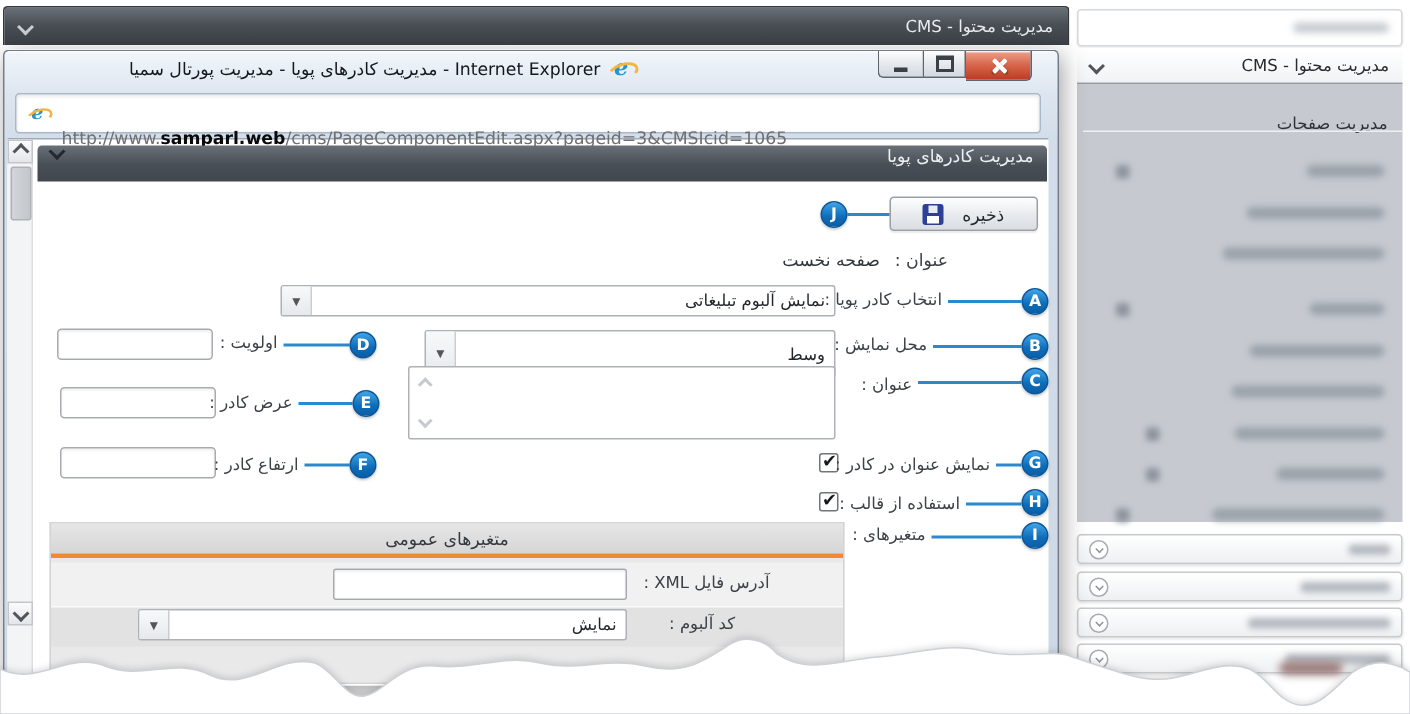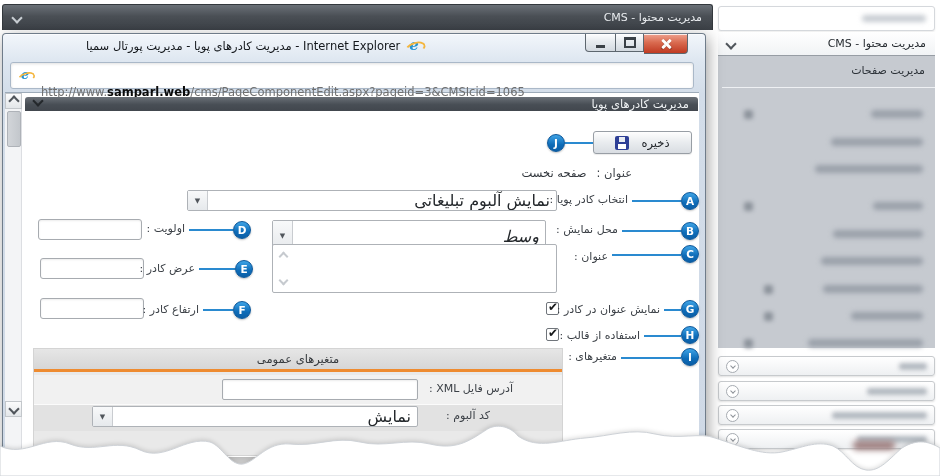--- a/index.html
+++ b/index.html
@@ -23,21 +23,21 @@
   .bg-topbar-title{margin-left:auto;direction:rtl;}
 
   
   .sb-search{left:718px;top:6px;width:215px;height:23px;background:#fff;border:1px solid #d5d8dc;border-radius:3px;
     box-shadow:0 1px 2px rgba(0,0,0,.08);z-index:1;}
   .sb-accordion{left:718px;top:32px;width:217px;height:24px;background:linear-gradient(#ffffff,#f1f3f5);
     border-bottom:1px solid #979da4;display:flex;align-items:center;padding:0 9px;box-sizing:border-box;
     font-size:11px;color:#262b30;z-index:1;}
   .sb-accordion .ttl{margin-left:auto;direction:rtl;}
   .sb-menu{left:718px;top:56px;width:217px;height:292px;background:#c6cad0;z-index:1;}
-  .sb-menu .active-item{position:absolute;right:10px;top:8px;font-size:11px;color:#2c3238;direction:rtl;}
+  .sb-menu .active-item{position:absolute;right:10px;top:20px;font-size:11px;color:#2c3238;direction:rtl;}
   .sb-menu .hairline{position:absolute;left:4px;right:0;top:31px;height:1px;background:#eef0f3;}
   .blur-item{position:absolute;height:8px;background:#9aa1aa;border-radius:4px;filter:blur(2.5px);}
   .blur-dot{position:absolute;width:9px;height:9px;background:#8d939c;border-radius:2px;filter:blur(2px);}
   .sb-bar{left:718px;width:217px;height:20px;border-radius:3px;background:linear-gradient(#fff,#eef0f2);
     border:1px solid #c7cacd;box-shadow:0 1px 2px rgba(0,0,0,.12);box-sizing:border-box;z-index:1;
     display:flex;align-items:center;padding:0 7px;}
   .circ{width:11px;height:11px;border:1px solid #a6abb1;border-radius:50%;background:#fff;
     display:flex;align-items:center;justify-content:center;}
   .sb-bar .blur-txt{margin-left:auto;height:7px;background:#b3b9c0;border-radius:3px;filter:blur(2px);}
   .blur-smudge{left:853px;top:441px;width:42px;height:9px;background:#9b7b7b;border-radius:4px;filter:blur(3px);z-index:55;}
@@ -74,21 +74,21 @@
   .url-text{white-space:nowrap;overflow:hidden;color:#6f6f6f;margin-top:32px;}
   .url-text .dom{color:#0a0a0a;font-weight:bold;}
 
   
   .content{left:5px;top:92px;width:694px;height:364px;background:#fff;border-top:1px solid #9dabb9;z-index:11;}
   .sb-track{left:5px;top:93px;width:17px;height:363px;background:#f3f4f6;border-right:1px solid #dcdee2;z-index:12;box-sizing:border-box;}
   .sbtn{background:linear-gradient(#fbfbfc,#e3e6e9);border:1px solid #c3c7cb;display:flex;align-items:center;
     justify-content:center;box-sizing:border-box;z-index:13;}
   .sthumb{left:7px;top:111px;width:12px;height:34px;background:linear-gradient(90deg,#d2d5d9,#c3c7cc);
     border:1px solid #aeb2b8;border-radius:2px;z-index:13;}
-  .form-header{left:25px;top:97px;width:673px;height:14px;border-radius:3px 3px 0 0;
+  .form-header{left:25px;top:97px;width:673px;height:24px;border-radius:3px 3px 0 0;
     background:linear-gradient(#6a7077,#484e55 55%,#42474e);display:flex;padding:0 9px;
     box-sizing:border-box;color:#eef1f3;font-size:11.5px;z-index:13;}
   .form-header .ttl{margin-left:auto;direction:rtl;}
 
   .btn{left:593px;top:131px;width:99px;height:23px;display:flex;align-items:center;justify-content:center;gap:12px;
     background:linear-gradient(#fefefe,#e9ecef 50%,#d9dde2);border:1px solid #989ea5;border-radius:3px;
     font-size:11.5px;color:#24282c;box-shadow:0 1px 1px rgba(0,0,0,.08);box-sizing:border-box;z-index:14;}
   .floppy{position:relative;width:14px;height:14px;background:#2e3f96;border-radius:2px;}
   .floppy::before{content:"";position:absolute;left:4px;top:1px;width:6px;height:5px;background:#e8ecf2;}
   .floppy::after{content:"";position:absolute;left:3px;bottom:1px;width:8px;height:5px;background:#fff;}
@@ -98,21 +98,21 @@
   .titleline .val{color:#2f343a;}
 
   .flabel{position:absolute;direction:rtl;font-size:11px;color:#3c4147;white-space:nowrap;z-index:14;line-height:13px;}
 
   .combo{position:absolute;background:#fff;border:1px solid #aeb2b7;border-radius:2px;display:flex;
     align-items:stretch;direction:ltr;box-sizing:border-box;z-index:14;}
   .combo .arrow{width:19px;background:linear-gradient(#f8f9fa,#e6e9ec);border-right:1px solid #c9ccd0;
     display:flex;align-items:center;justify-content:center;}
   .combo .arrow::after{content:"▼";font-size:7px;color:#51565c;}
   .combo .ctext{flex:1;display:flex;align-items:center;justify-content:flex-start;direction:rtl;
-    padding:0 6px;font-size:16px;color:#23272b;white-space:nowrap;overflow:hidden;}
+    padding:0 6px;font-size:11px;color:#23272b;white-space:nowrap;overflow:hidden;}
 
   .tinput{position:absolute;background:#fff;border:1px solid #a7abb0;border-radius:3px;
     box-shadow:inset 0 1px 2px rgba(0,0,0,.08);box-sizing:border-box;z-index:14;}
   .tarea{position:absolute;background:#fff;border:1px solid #aeb2b7;border-radius:2px;box-sizing:border-box;z-index:14;}
 
   .cbox{position:absolute;width:13px;height:13px;background:#fff;border:1px solid #70757b;border-radius:2px;
     box-sizing:border-box;z-index:14;}
   .cbox.checked::after{content:"✔";position:absolute;left:1px;top:-3px;font-size:12px;color:#16181a;}
 
   .cline{position:absolute;height:2px;background:#2a8ad0;z-index:19;}
@@ -239,21 +239,21 @@
     <span>عنوان :</span>
     <span class="val">صفحه نخست</span>
   </div>
 
   <div class="combo" style="left:187px;top:190px;width:370px;height:21px;">
     <span class="arrow"></span>
     <span class="ctext">نمایش آلبوم تبلیغاتی</span>
   </div>
   <span class="flabel" style="right:312px;top:193px;">انتخاب کادر پویا :</span>
 
-  <div class="combo" style="left:272px;top:220px;width:274px;height:32px;font-style:italic;">
+  <div class="combo" style="left:283px;top:220px;width:274px;height:32px;">
     <span class="arrow"></span>
     <span class="ctext">وسط</span>
   </div>
   <span class="flabel" style="right:322px;top:223px;">محل نمایش :</span>
 
   <div class="tarea" style="left:272px;top:244px;width:285px;height:49px;">
     <span class="chev up faint" style="position:absolute;left:7px;top:8px;"></span>
     <span class="chev faint" style="position:absolute;left:7px;top:32px;"></span>
   </div>
   <span class="flabel" style="right:332px;top:250px;">عنوان :</span>

